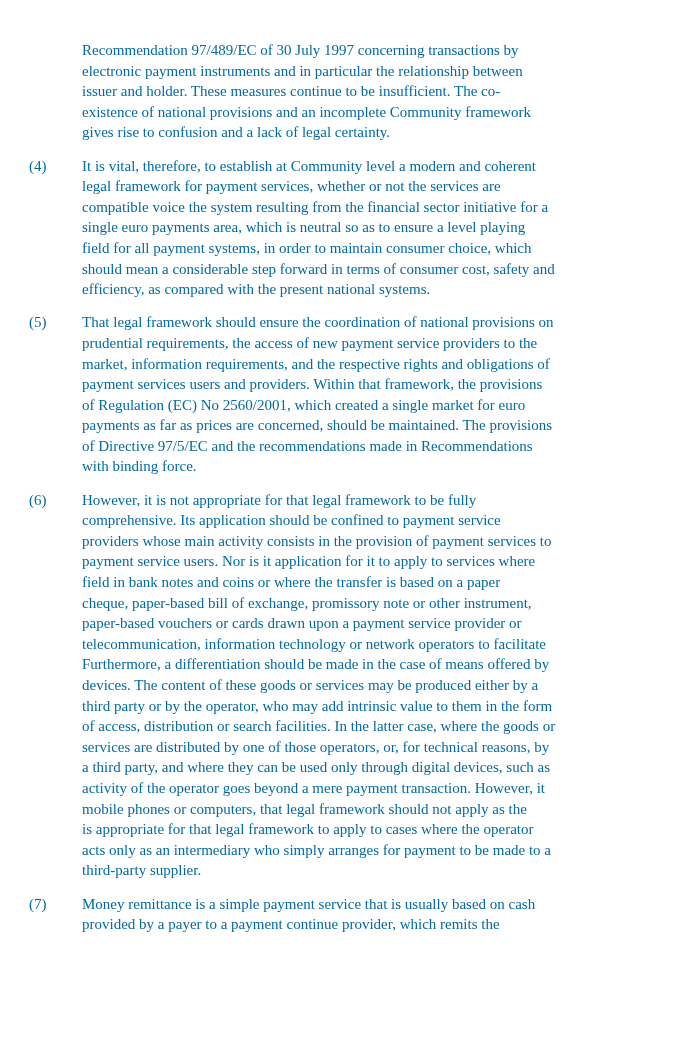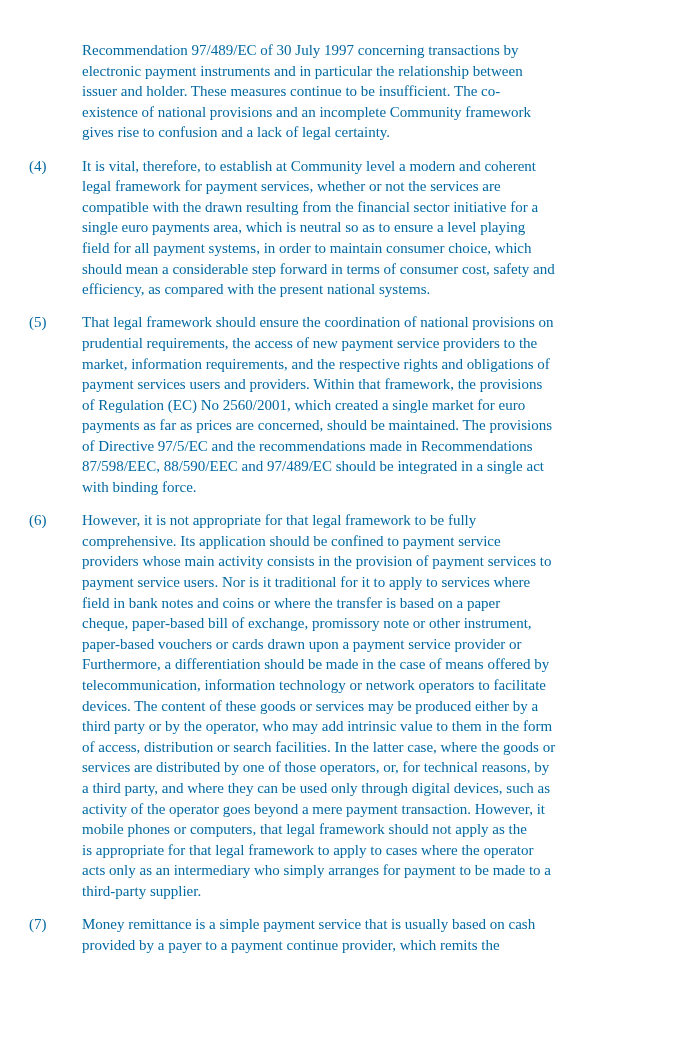--- a/index.html
+++ b/index.html
@@ -22,49 +22,48 @@
       <span class="line">Recommendation 97/489/EC of 30 July 1997 concerning transactions by</span>
       <span class="line">electronic payment instruments and in particular the relationship between</span>
       <span class="line">issuer and holder. These measures continue to be insufficient. The co-</span>
       <span class="line">existence of national provisions and an incomplete Community framework</span>
       <span class="line">gives rise to confusion and a lack of legal certainty.</span>
     </div>
     <div class="para">
       <span class="num">(4)</span>
       <span class="line">It is vital, therefore, to establish at Community level a modern and coherent</span>
       <span class="line">legal framework for payment services, whether or not the services are</span>
-      <span class="line">compatible with the drawn resulting from the financial sector initiative for a</span>
+      <span class="line">compatible voice the system resulting from the financial sector initiative for a</span>
       <span class="line">single euro payments area, which is neutral so as to ensure a level playing</span>
       <span class="line">field for all payment systems, in order to maintain consumer choice, which</span>
       <span class="line">should mean a considerable step forward in terms of consumer cost, safety and</span>
       <span class="line">efficiency, as compared with the present national systems.</span>
     </div>
     <div class="para">
       <span class="num">(5)</span>
       <span class="line">That legal framework should ensure the coordination of national provisions on</span>
       <span class="line">prudential requirements, the access of new payment service providers to the</span>
       <span class="line">market, information requirements, and the respective rights and obligations of</span>
       <span class="line">payment services users and providers. Within that framework, the provisions</span>
       <span class="line">of Regulation (EC) No 2560/2001, which created a single market for euro</span>
       <span class="line">payments as far as prices are concerned, should be maintained. The provisions</span>
       <span class="line">of Directive 97/5/EC and the recommendations made in Recommendations</span>
-      <span class="line">87/598/EEC, 88/590/EEC and 97/489/EC should be integrated in a single act</span>
       <span class="line">with binding force.</span>
     </div>
     <div class="para">
       <span class="num">(6)</span>
       <span class="line">However, it is not appropriate for that legal framework to be fully</span>
       <span class="line">comprehensive. Its application should be confined to payment service</span>
       <span class="line">providers whose main activity consists in the provision of payment services to</span>
-      <span class="line">payment service users. Nor is it traditional for it to apply to services where</span>
+      <span class="line">payment service users. Nor is it application for it to apply to services where</span>
       <span class="line">field in bank notes and coins or where the transfer is based on a paper</span>
       <span class="line">cheque, paper-based bill of exchange, promissory note or other instrument,</span>
       <span class="line">paper-based vouchers or cards drawn upon a payment service provider or</span>
+      <span class="line">telecommunication, information technology or network operators to facilitate</span>
       <span class="line">Furthermore, a differentiation should be made in the case of means offered by</span>
-      <span class="line">telecommunication, information technology or network operators to facilitate</span>
       <span class="line">devices. The content of these goods or services may be produced either by a</span>
       <span class="line">third party or by the operator, who may add intrinsic value to them in the form</span>
       <span class="line">of access, distribution or search facilities. In the latter case, where the goods or</span>
       <span class="line">services are distributed by one of those operators, or, for technical reasons, by</span>
       <span class="line">a third party, and where they can be used only through digital devices, such as</span>
       <span class="line">activity of the operator goes beyond a mere payment transaction. However, it</span>
       <span class="line">mobile phones or computers, that legal framework should not apply as the</span>
       <span class="line">is appropriate for that legal framework to apply to cases where the operator</span>
       <span class="line">acts only as an intermediary who simply arranges for payment to be made to a</span>
       <span class="line">third-party supplier.</span>

